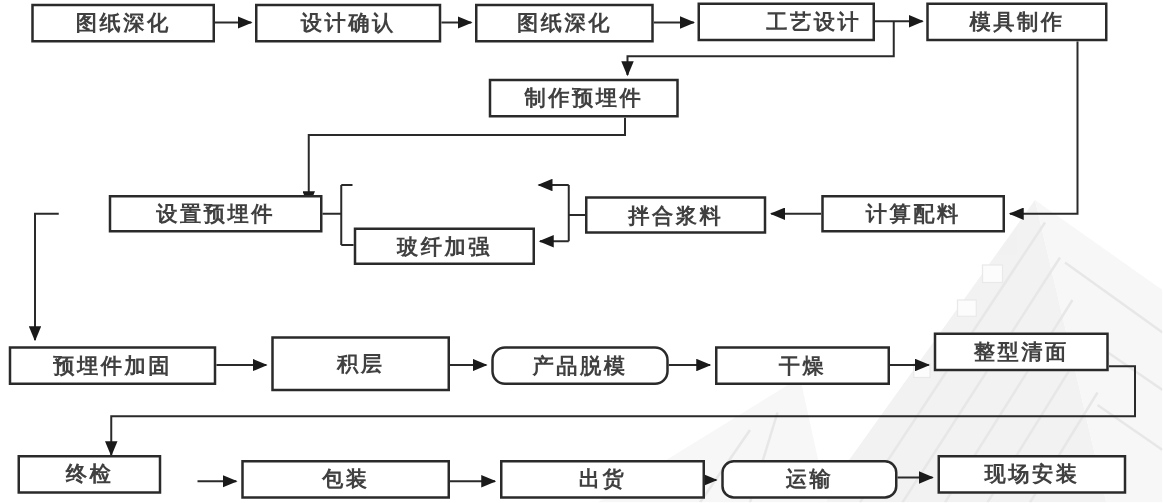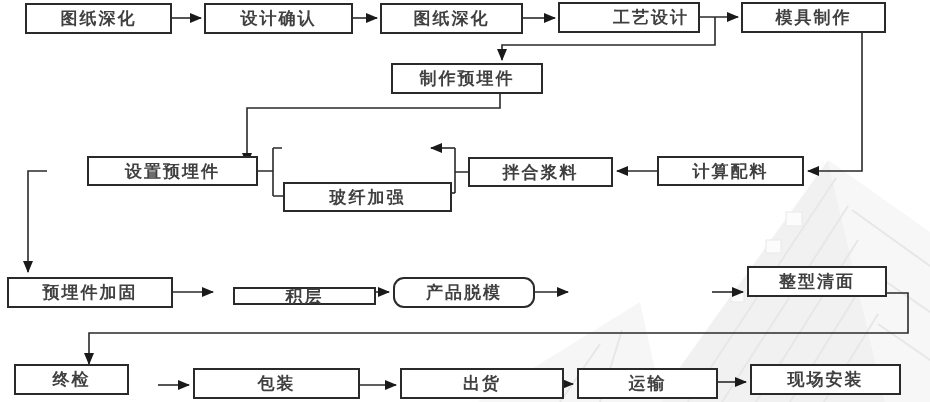--- a/index.html
+++ b/index.html
@@ -108,26 +108,27 @@
     </g>
   </svg>
 
   <div class="node" style="left:25px;  top:3px;   width:147px; height:31px;">图纸深化</div>
   <div class="node" style="left:204px; top:3px;   width:149px; height:31px;">设计确认</div>
   <div class="node" style="left:380px; top:3px;   width:143px; height:31px;">图纸深化</div>
   <div class="node" style="left:558px; top:2px;   width:142px; height:31px;padding-left:44px;">工艺设计</div>
   <div class="node" style="left:741px; top:2px;   width:145px; height:31px;">模具制作</div>
   <div class="node" style="left:391px; top:63px;  width:152px; height:31px;">制作预埋件</div>
   <div class="node" style="left:47px;  top:156px; width:171px; height:30px;margin-left:40px;">设置预埋件</div>
-  <div class="node" style="left:283px; top:182px; width:169px; height:30px;">玻纤加强</div>
+  <div class="node" style="left:283px; top:182px; width:145px; height:30px;">玻纤加强</div>
   <div class="node" style="left:468px; top:157px; width:145px; height:30px;">拌合浆料</div>
   <div class="node" style="left:657px; top:156px; width:147px; height:30px;">计算配料</div>
   <div class="node" style="left:7px;   top:277px; width:166px; height:31px;">预埋件加固</div>
-  <div class="node" style="left:217px; top:287px; width:143px; height:18px;margin-left:16px;">积层</div>
+  <div class="node" style="left:217px; top:269px; width:143px; height:44px;">积层</div>
   <div class="node" style="left:393px; top:277px; width:142px; height:31px;border-radius:11px;">产品脱模</div>
+  <div class="node" style="left:572px; top:277px; width:140px; height:31px;">干燥</div>
   <div class="node" style="left:747px; top:266px; width:140px; height:31px;">整型清面</div>
   <div class="node" style="left:14px;  top:364px; width:115px; height:31px;text-align:right;">终检</div>
   <div class="node" style="left:193px; top:368px; width:167px; height:31px;">包装</div>
   <div class="node" style="left:400px; top:368px; width:164px; height:31px;">出货</div>
-  <div class="node" style="left:577px; top:368px; width:141px; height:31px;">运输</div>
+  <div class="node" style="left:577px; top:368px; width:141px; height:31px;border-radius:10px;">运输</div>
   <div class="node" style="left:750px; top:364px; width:151px; height:31px;">现场安装</div>
 
 </div>
 
 </body></html>

